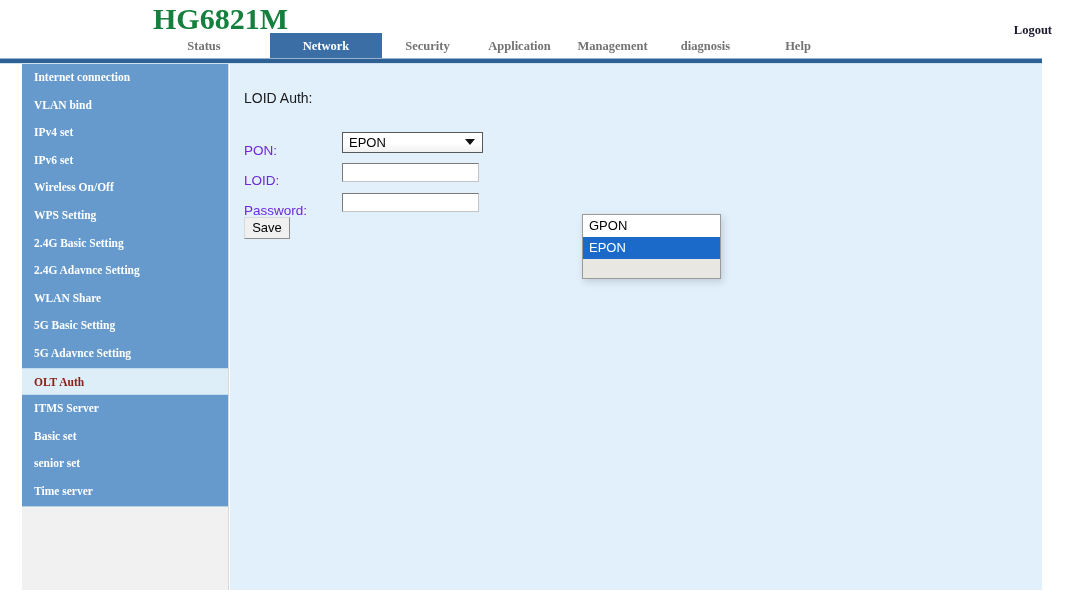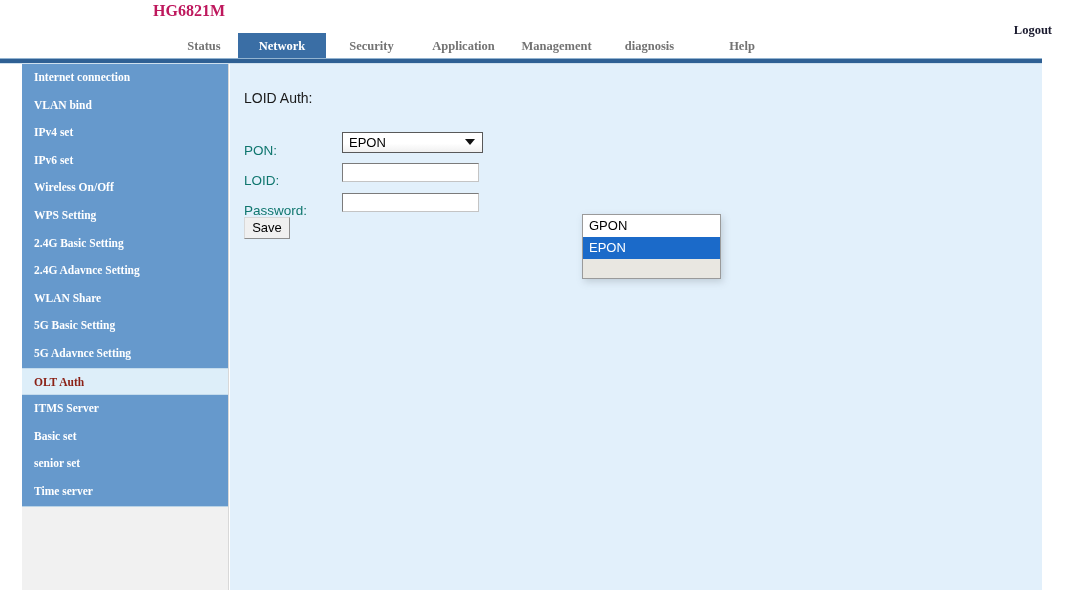--- a/index.html
+++ b/index.html
@@ -22,23 +22,23 @@
     left: 0; top: 0;
     width: 1076px;
     height: 58px;
     background: #ffffff;
   }
   #brand-title {
     position: absolute;
     left: 153px;
     top: 2px;
     font-family: "Liberation Serif", serif;
-    font-size: 16px;
+    font-size: 30px;
     font-weight: bold;
-    color: #be185d;
+    color: #15803d;
     letter-spacing: 0px;
     white-space: nowrap;
   }
   #logout-link {
     position: absolute;
     right: 24px;
     top: 23px;
     font-family: "Liberation Serif", serif;
     font-size: 12.5px;
     font-weight: bold;
@@ -155,21 +155,21 @@
   }
   .form-row {
     height: 30px;
     display: flex;
     align-items: center;
     margin-bottom: 0px;
   }
   .form-label {
     width: 98px;
     font-size: 13.5px;
-    color: #0f766e;
+    color: #6d28d9;
     white-space: nowrap;
     margin-top: 16px;
   }
   .field-wrap {
     position: relative;
     width: 141px;
   }
   .text-field {
     width: 137px;
     height: 19px;
@@ -262,21 +262,21 @@
 </style>
 </head>
 <body>
 
 <div id="header">
   <div id="brand-title">HG6821M</div>
   <a id="logout-link">Logout</a>
 
   <div id="nav-tabs">
     <div class="nav-tab" style="width:68px;">Status</div>
-    <div class="nav-tab active" style="width:88px;">Network</div>
+    <div class="nav-tab active" style="width:112px;margin-left:32px;">Network</div>
     <div class="nav-tab" style="width:91px;">Security</div>
     <div class="nav-tab" style="width:93px;">Application</div>
     <div class="nav-tab" style="width:93px;">Management</div>
     <div class="nav-tab" style="width:93px;">diagnosis</div>
     <div class="nav-tab" style="width:92px;">Help</div>
   </div>
 </div>
 
 <div id="nav-rule"></div>
 

